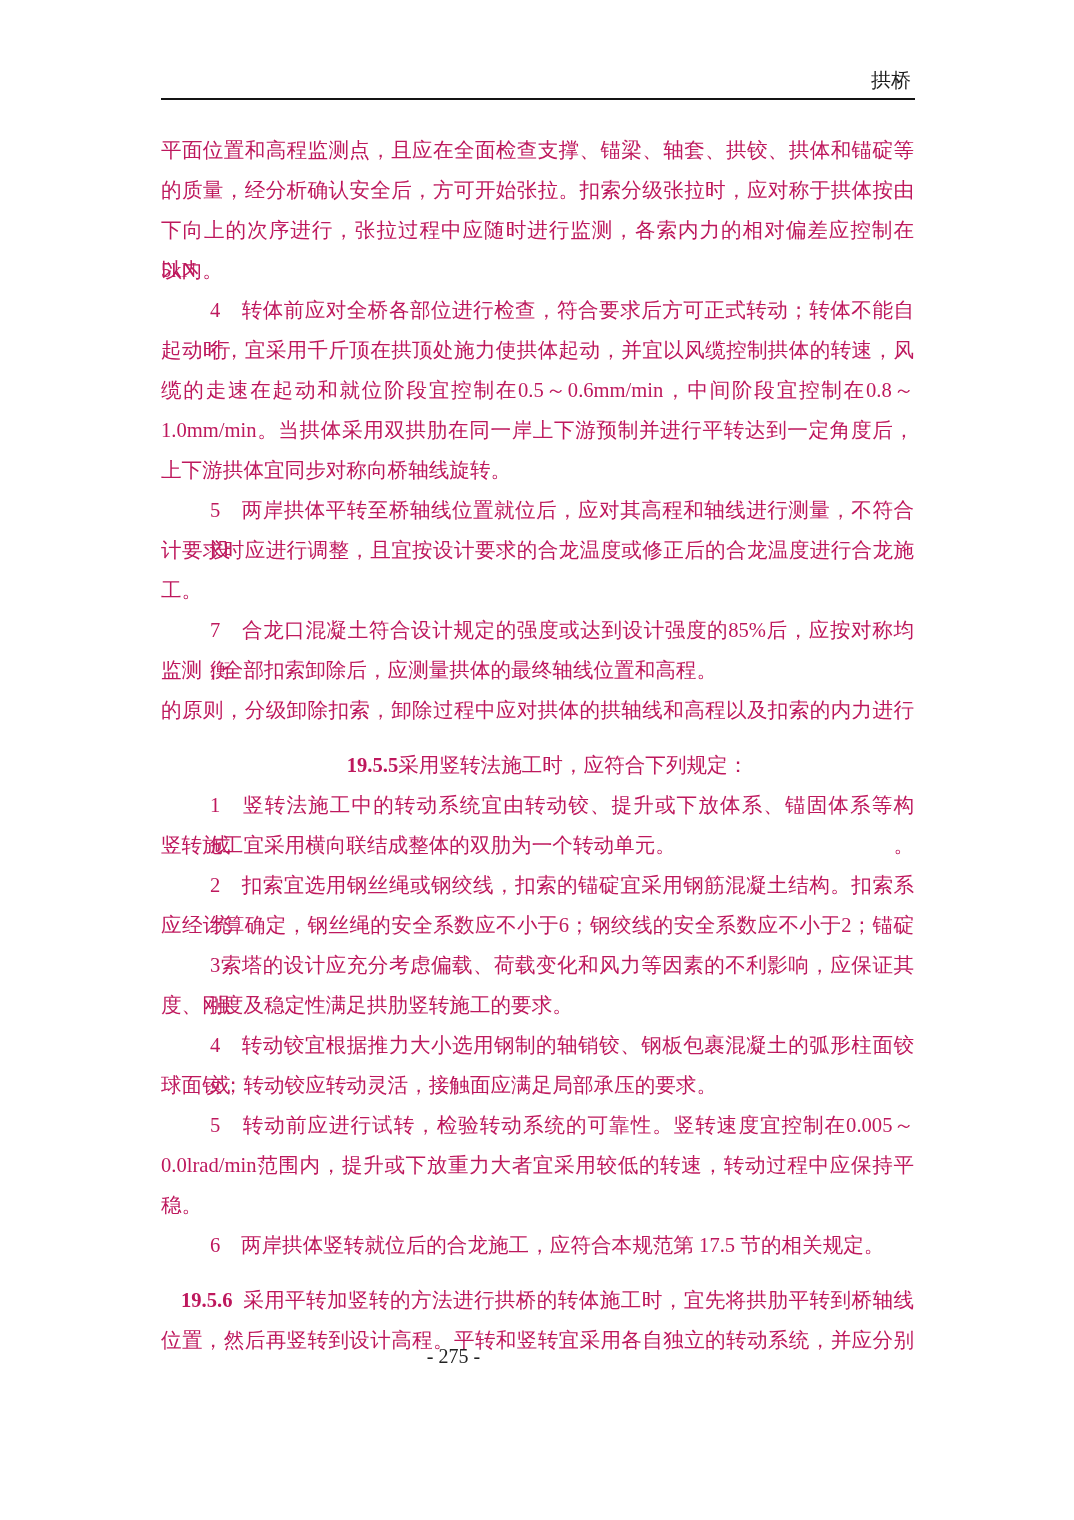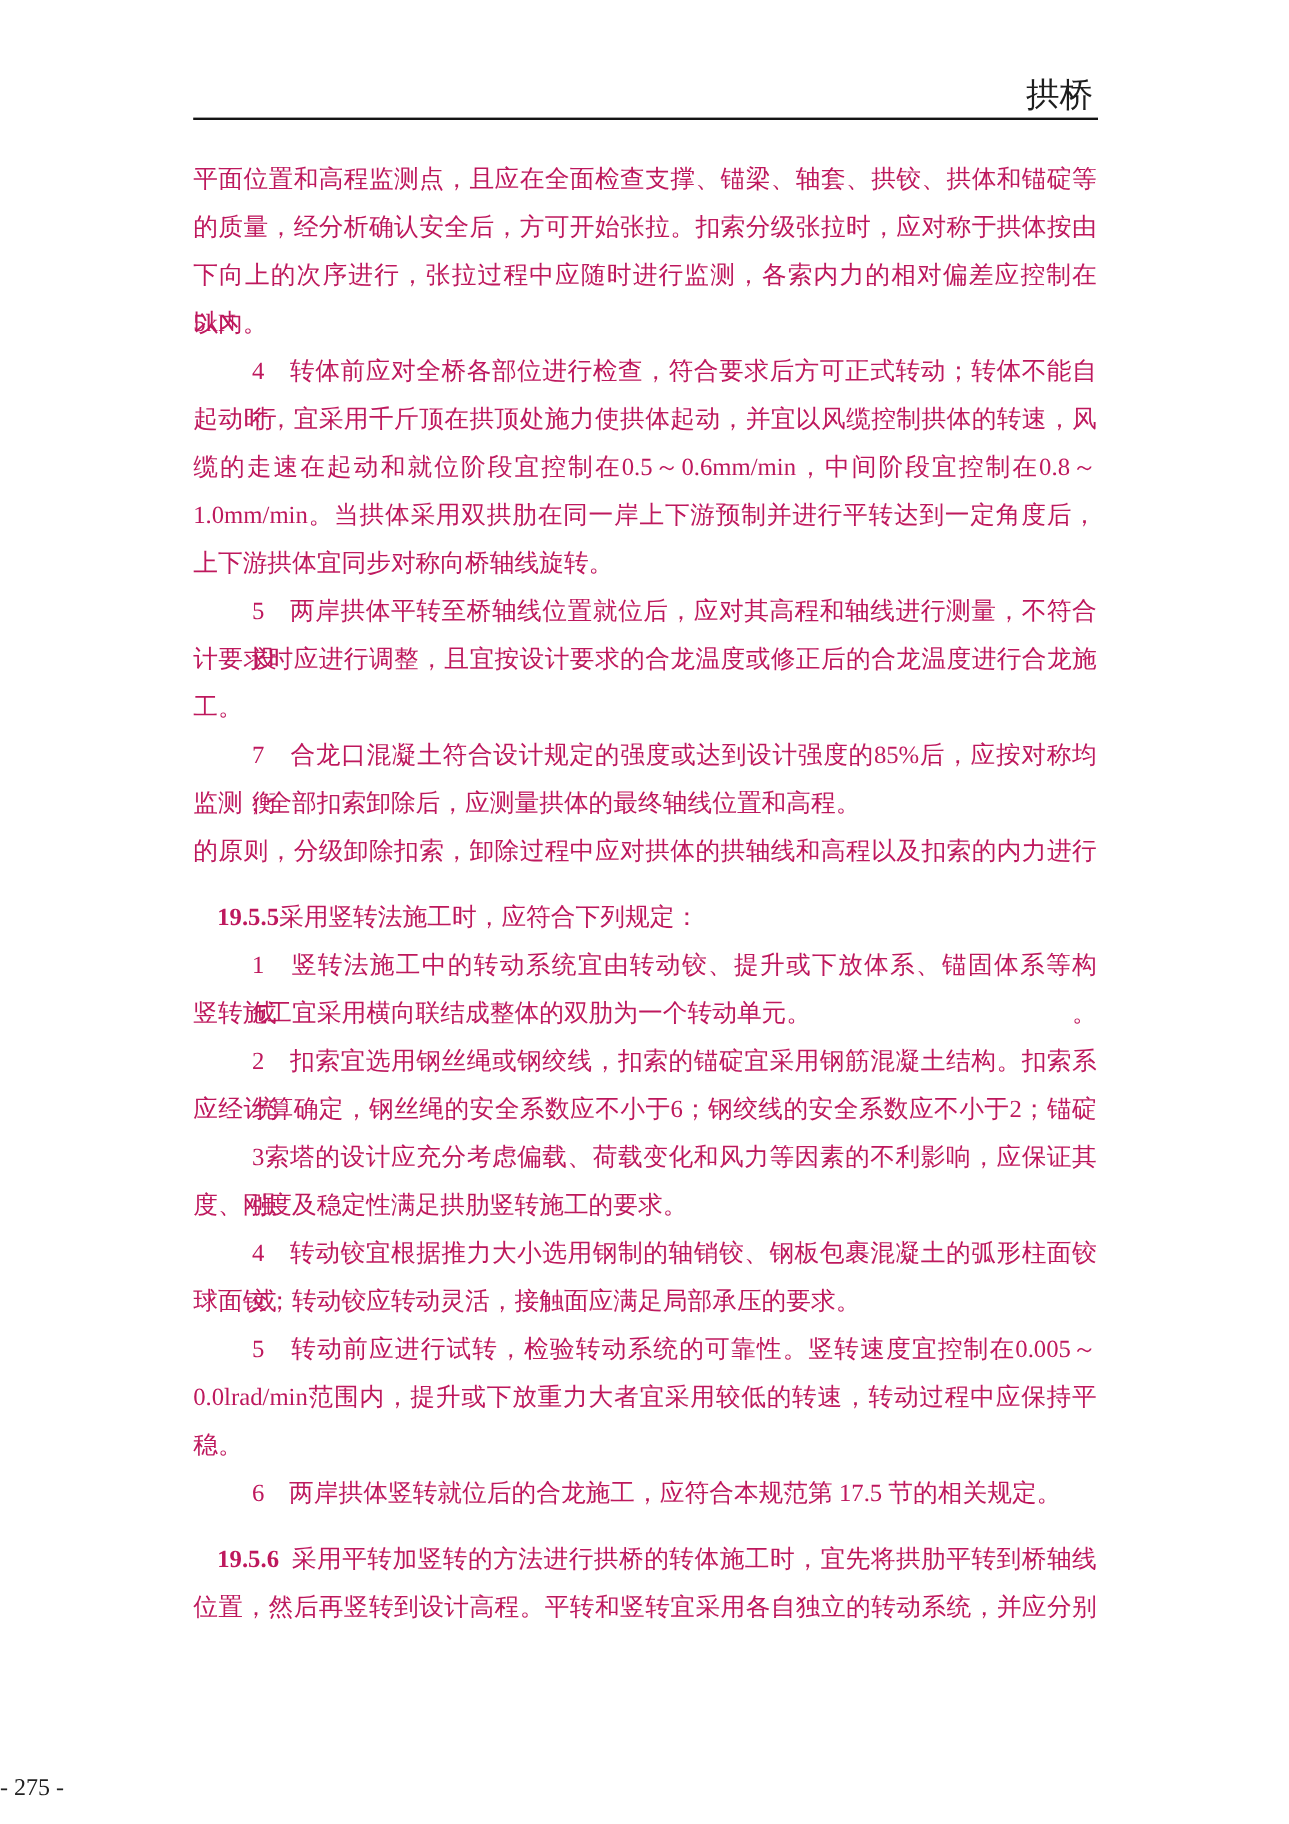--- a/index.html
+++ b/index.html
@@ -13,21 +13,21 @@
     width: 1074px;
     height: 1520px;
     background: #ffffff;
     overflow: hidden;
     color: #1d1d1d;
   }
   .running-title {
     position: absolute;
     top: 68px;
     right: 163px;
-    font-size: 28px;
+    font-size: 20px;
     line-height: 24px;
     color: #1d1d1d;
   }
   .header-rule {
     position: absolute;
     top: 98px;
     left: 161px;
     width: 754px;
     height: 2px;
     background: #141414;
@@ -47,28 +47,28 @@
     overflow: visible;
     text-align: left;
   }
   .line.j {
     text-align: justify;
     text-align-last: justify;
     text-justify: auto;
   }
   .line.ind1 { padding-left: 20px; }
   .line.ind2 { padding-left: 49px; }
-  .line.gap  { margin-top: 15px; }
+  .line.gap  { margin-top: 15px; text-align: center; }
   .line b { font-weight: bold; }
   .page-footer {
     position: absolute;
-    top: 1478px;
+    top: 1344px;
     left: 0;
     width: 907px;
-    text-align: left;
+    text-align: center;
     font-size: 20px;
     line-height: 24px;
     color: #222222;
   }
 </style>
 </head>
 <body>
 
 <div class="page">
   <div class="running-title">拱桥</div>

